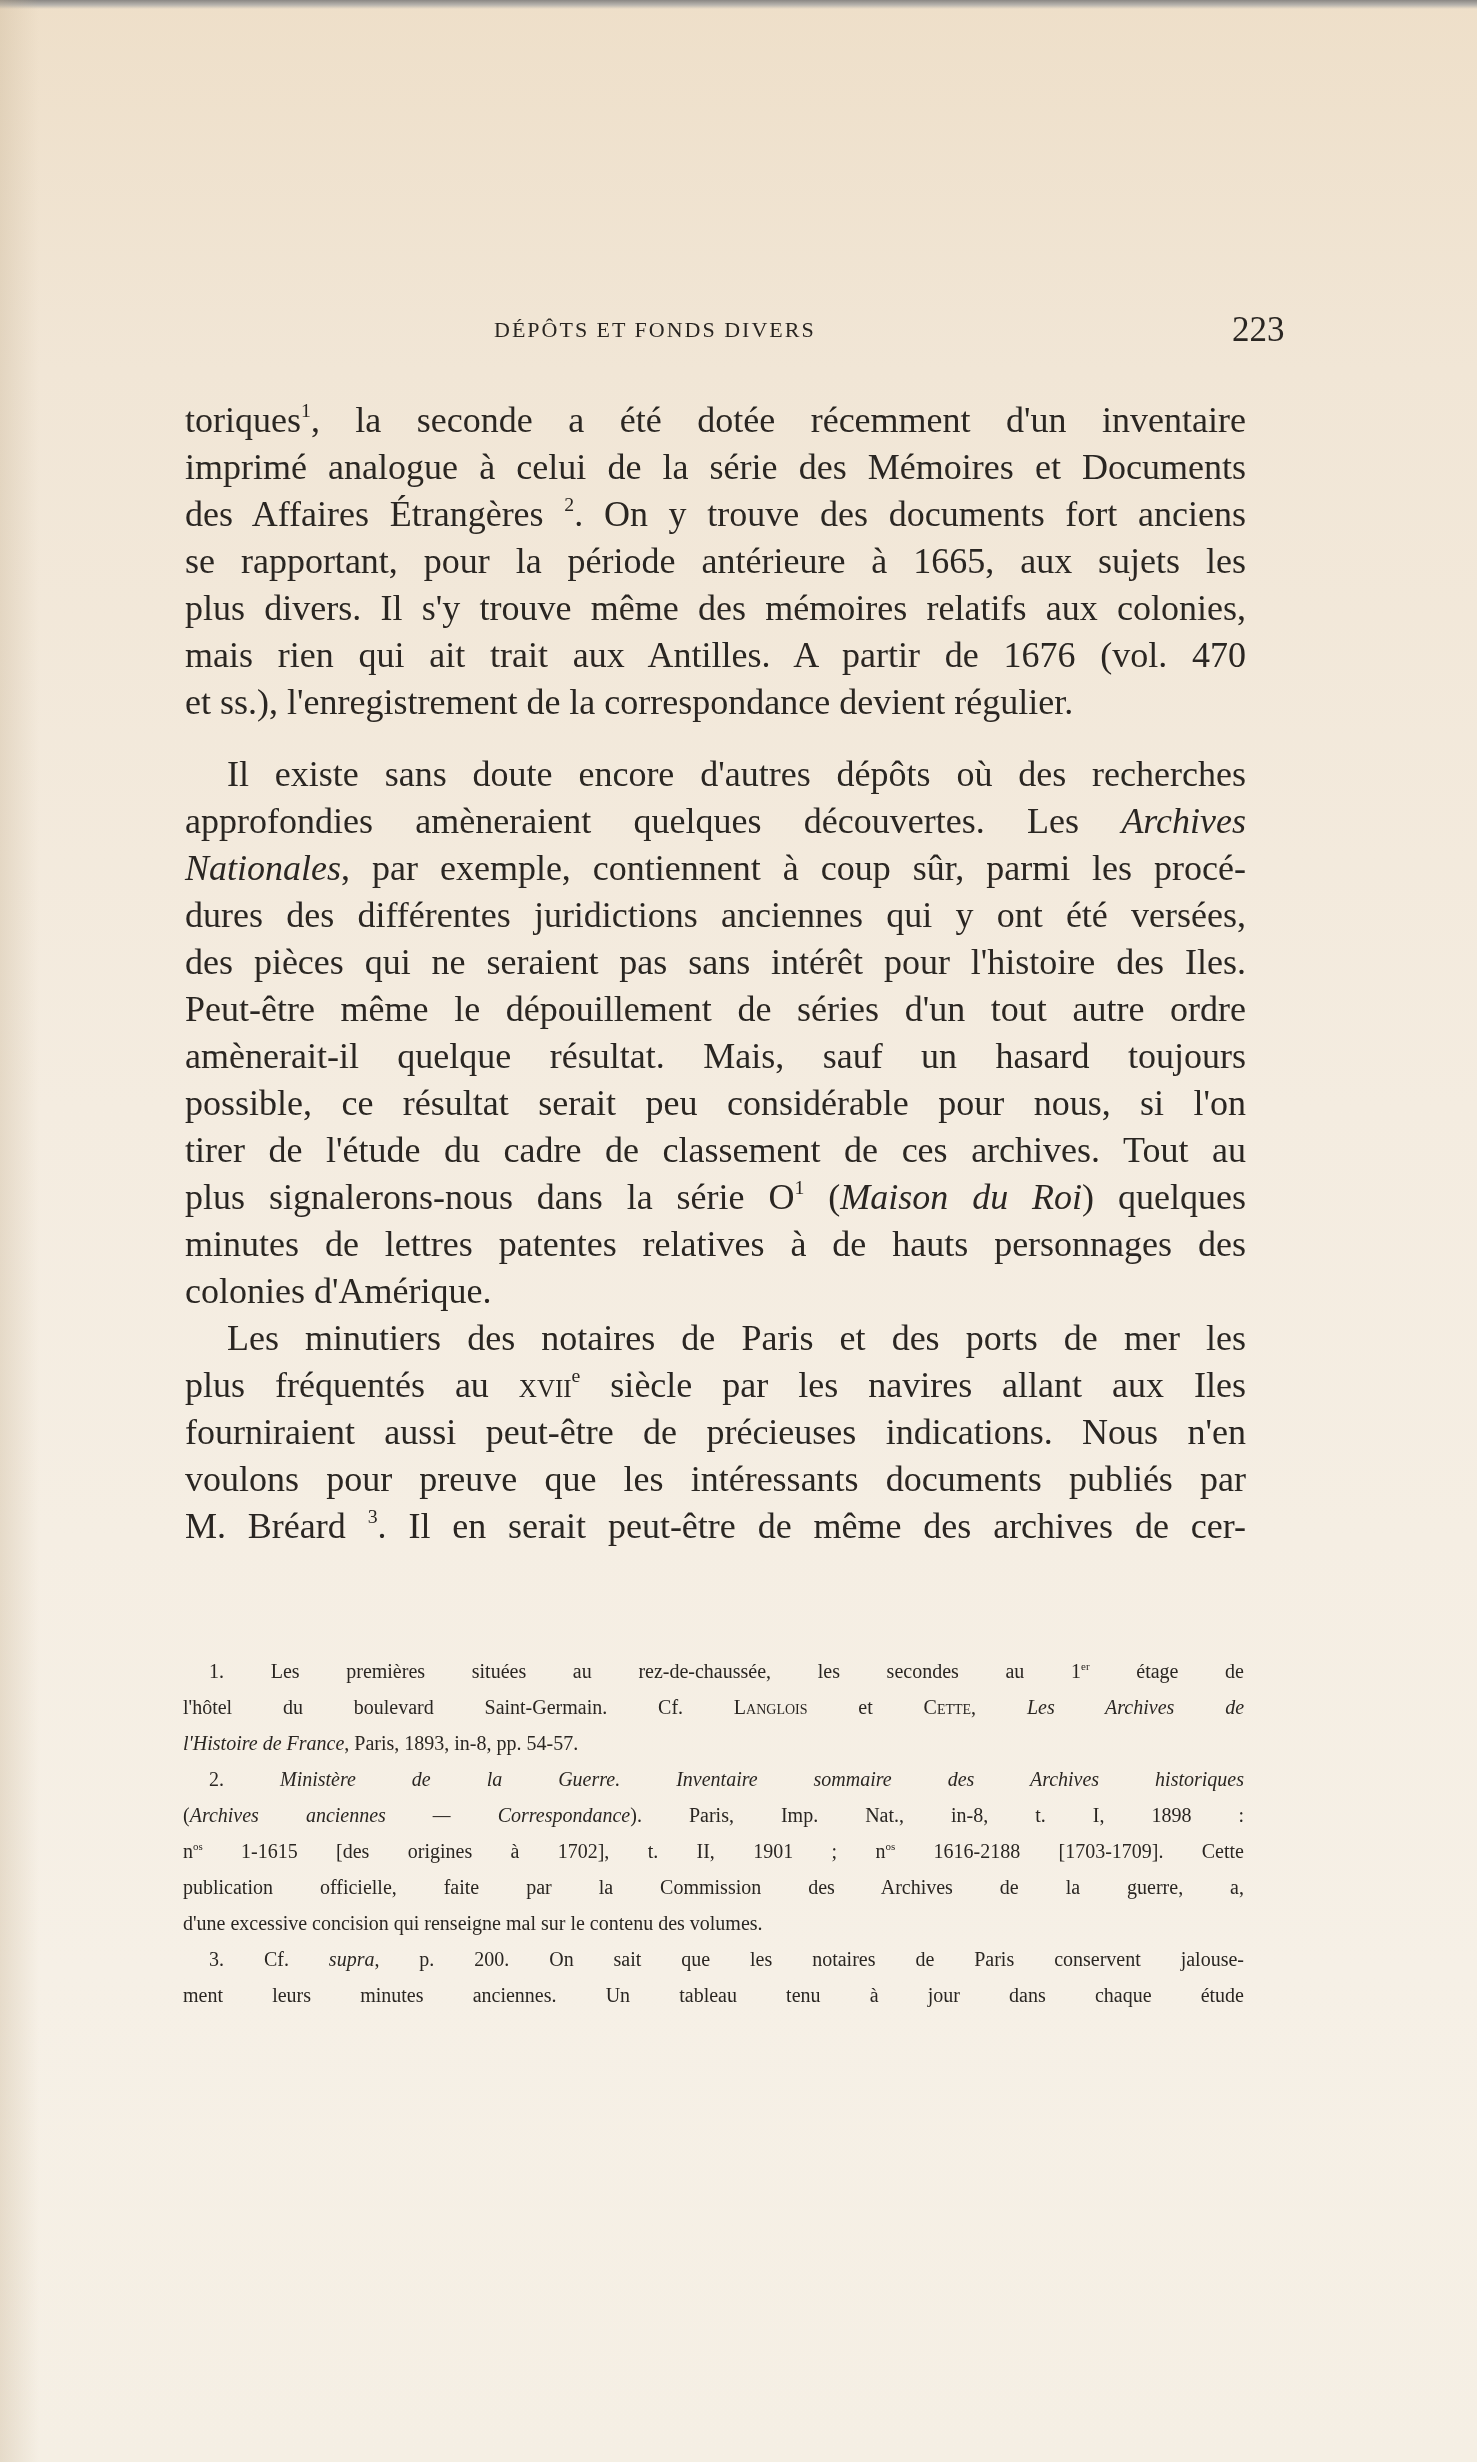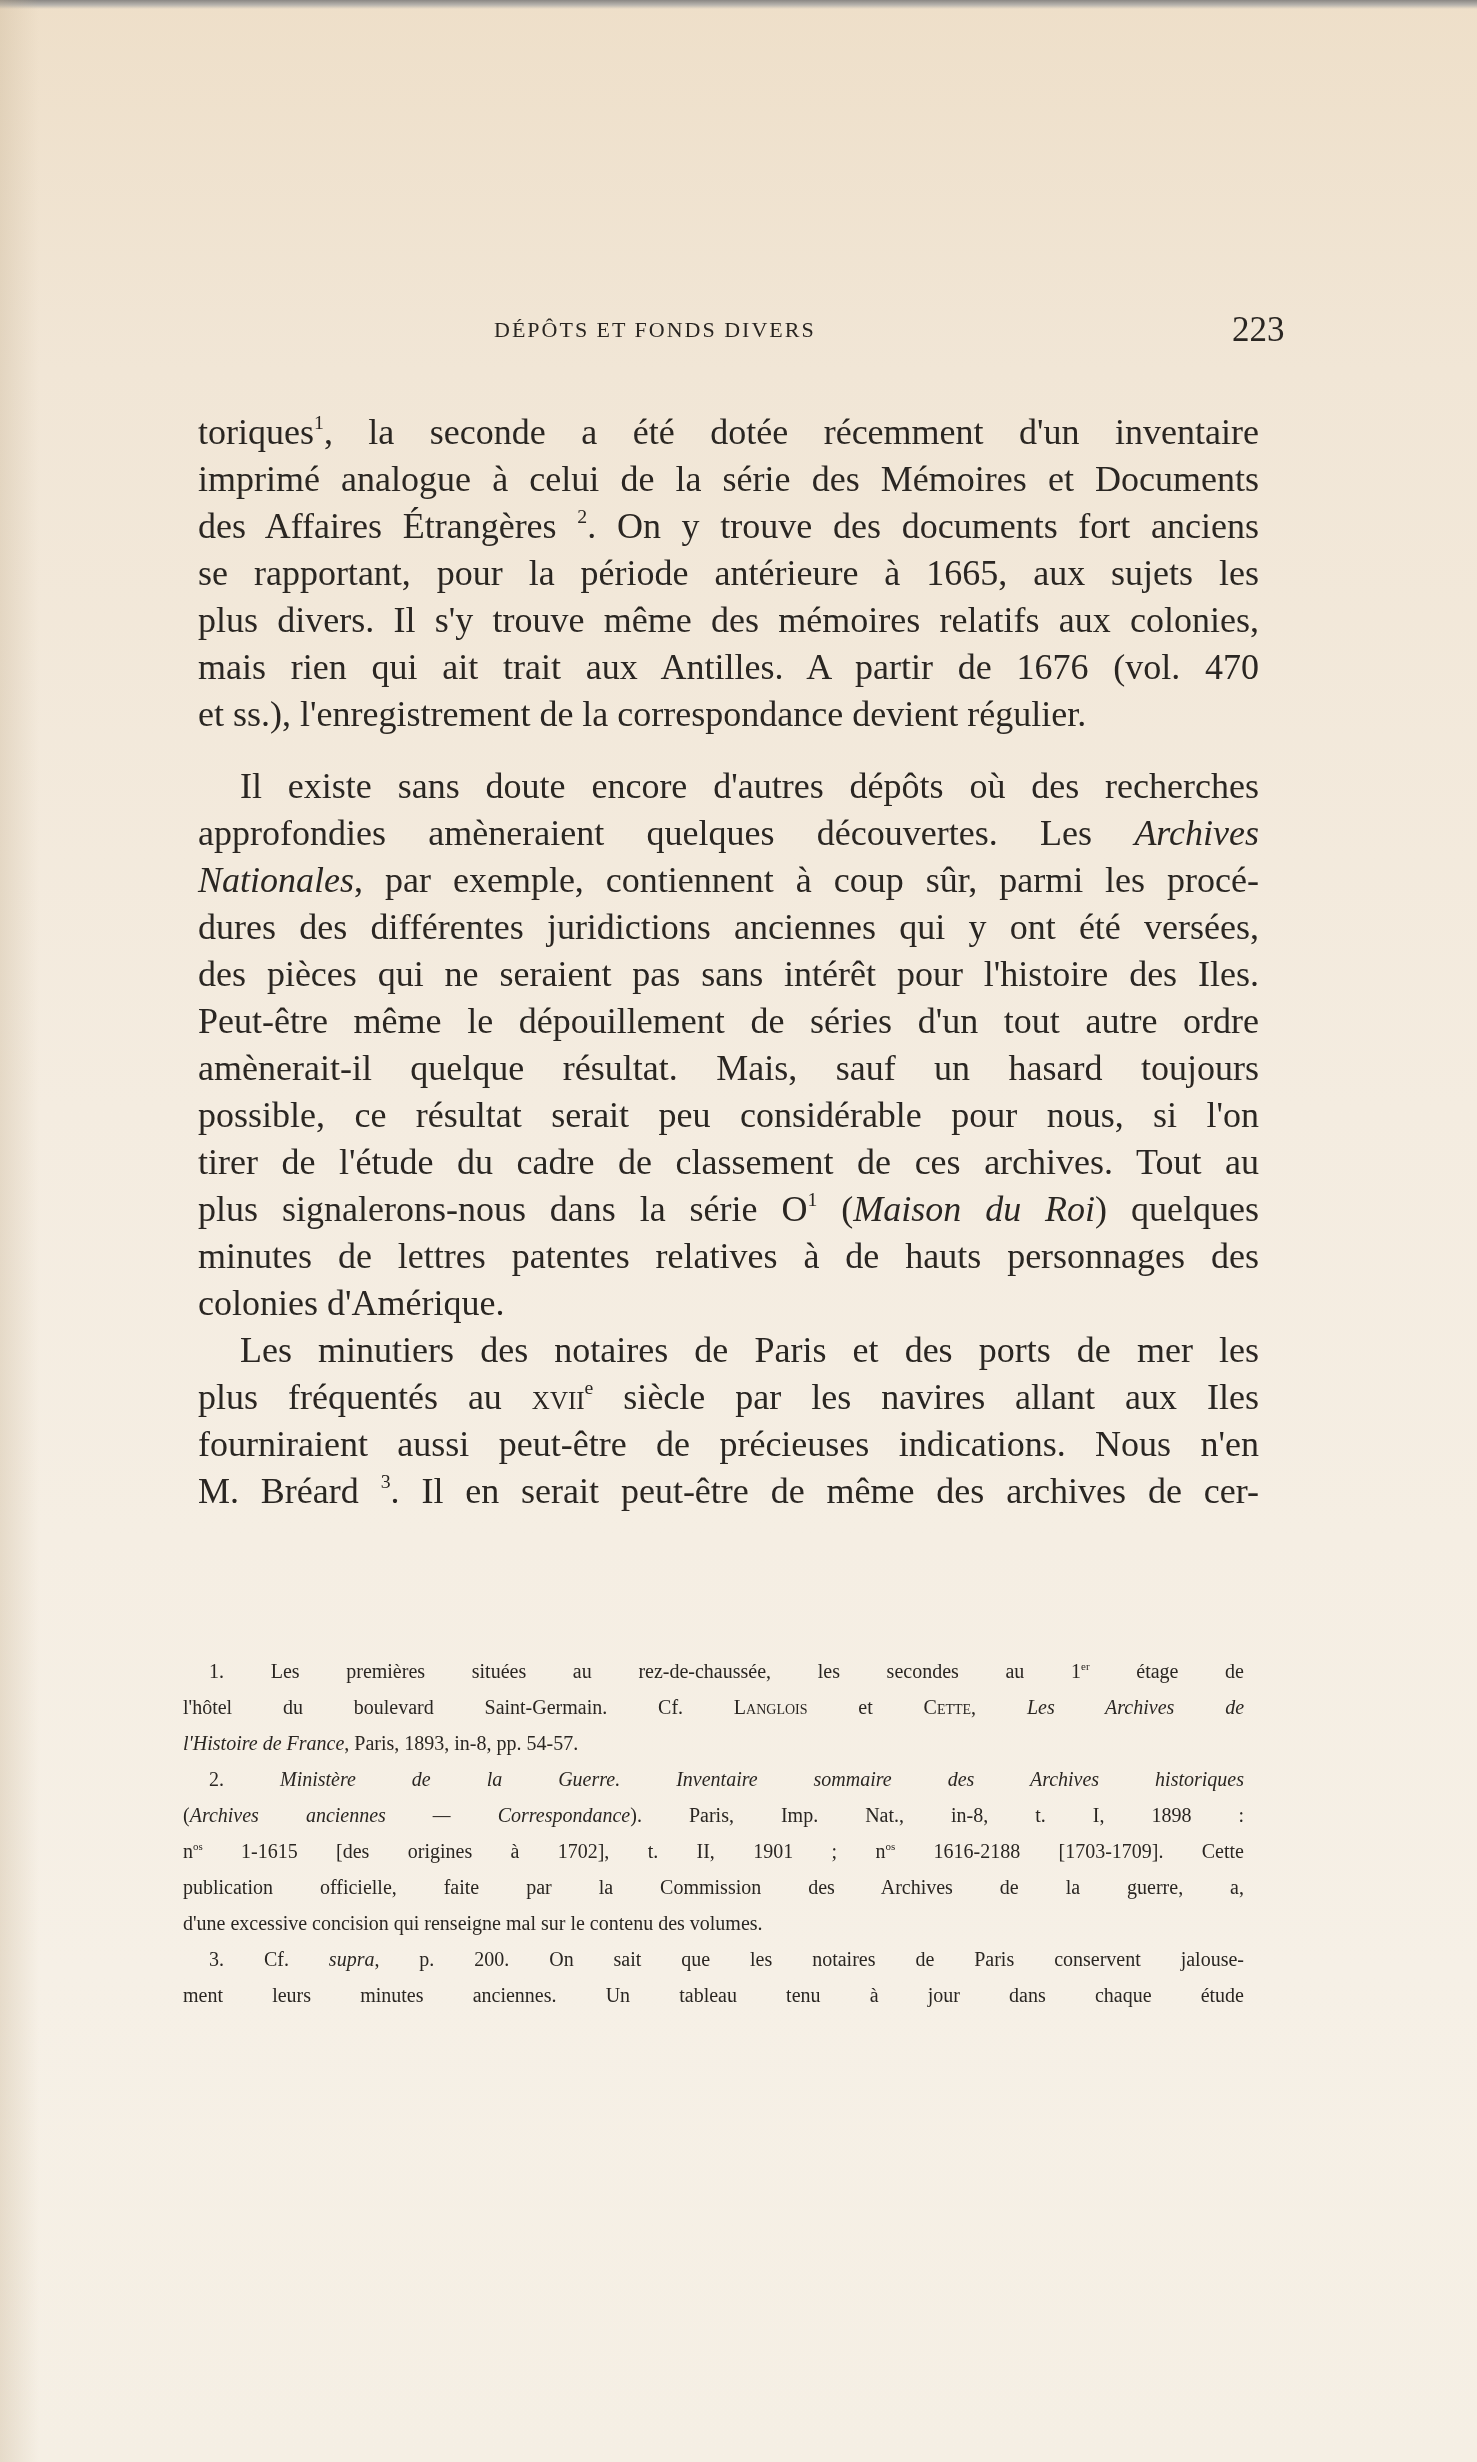--- a/index.html
+++ b/index.html
@@ -23,22 +23,22 @@
   .running-head {
     position: absolute; left: 494px; top: 317px;
     font-size: 25px; letter-spacing: 2px; font-variant: small-caps;
     text-transform: uppercase; font-size: 22px;
   }
   .page-number {
     position: absolute; left: 1232px; top: 310px;
     font-size: 35px;
   }
   .body-text {
-    position: absolute; left: 198px; top: 397px; width: 1061px;
-    font-size: 36px; line-height: 47px; text-align: justify; margin-top: 12px;
+    position: absolute; left: 185px; top: 397px; width: 1061px;
+    font-size: 36px; line-height: 47px; text-align: justify;
   }
   .body-text p { margin: 0; }
   .body-text p.first { text-indent: 0; }
   .body-text p.indent { text-indent: 42px; }
   .body-text p.gap { margin-top: 25px; }
   .body-text .line { display: block; text-align-last: justify; white-space: nowrap; }
   .body-text .line.last { text-align-last: left; }
   sup { font-size: 0.55em; vertical-align: 0.75em; line-height: 0; }
   .sc { font-variant: small-caps; }
   i { font-style: italic; }
@@ -83,20 +83,21 @@
     <span class="line" style="text-indent:0">tirer de l'étude du cadre de classement de ces archives. Tout au</span>
     <span class="line" style="text-indent:0"><span>plus signalerons-nous dans la série O</span><sup>1</sup><span> (</span><i>Maison du Roi</i><span>) quelques</span></span>
     <span class="line" style="text-indent:0">minutes de lettres patentes relatives à de hauts personnages des</span>
     <span class="line last" style="text-indent:0">colonies d'Amérique.</span>
   </p>
 
   <p class="indent">
     <span class="line">Les minutiers des notaires de Paris et des ports de mer les</span>
     <span class="line" style="text-indent:0"><span>plus fréquentés au </span><span class="sc">xvii</span><sup>e</sup><span> siècle par les navires allant aux Iles</span></span>
     <span class="line" style="text-indent:0">fourniraient aussi peut-être de précieuses indications. Nous n'en</span>
+    <span class="line" style="text-indent:0">voulons pour preuve que les intéressants documents publiés par</span>
     <span class="line" style="text-indent:0"><span>M. Bréard </span><sup>3</sup><span>. Il en serait peut-être de même des archives de cer-</span></span>
   </p>
 </div>
 
 <div class="footnotes">
 
   <div>
     <span class="line fn-indent"><span>1. Les premières situées au rez-de-chaussée, les secondes au 1</span><sup>er</sup><span> étage de</span></span>
     <span class="line"><span>l'hôtel du boulevard Saint-Germain. Cf. </span><span class="sc">Langlois</span><span> et </span><span class="sc">Cette</span><span>, </span><i>Les Archives de</i></span>
     <span class="line last"><i>l'Histoire de France</i><span>, Paris, 1893, in-8, pp. 54-57.</span></span>

